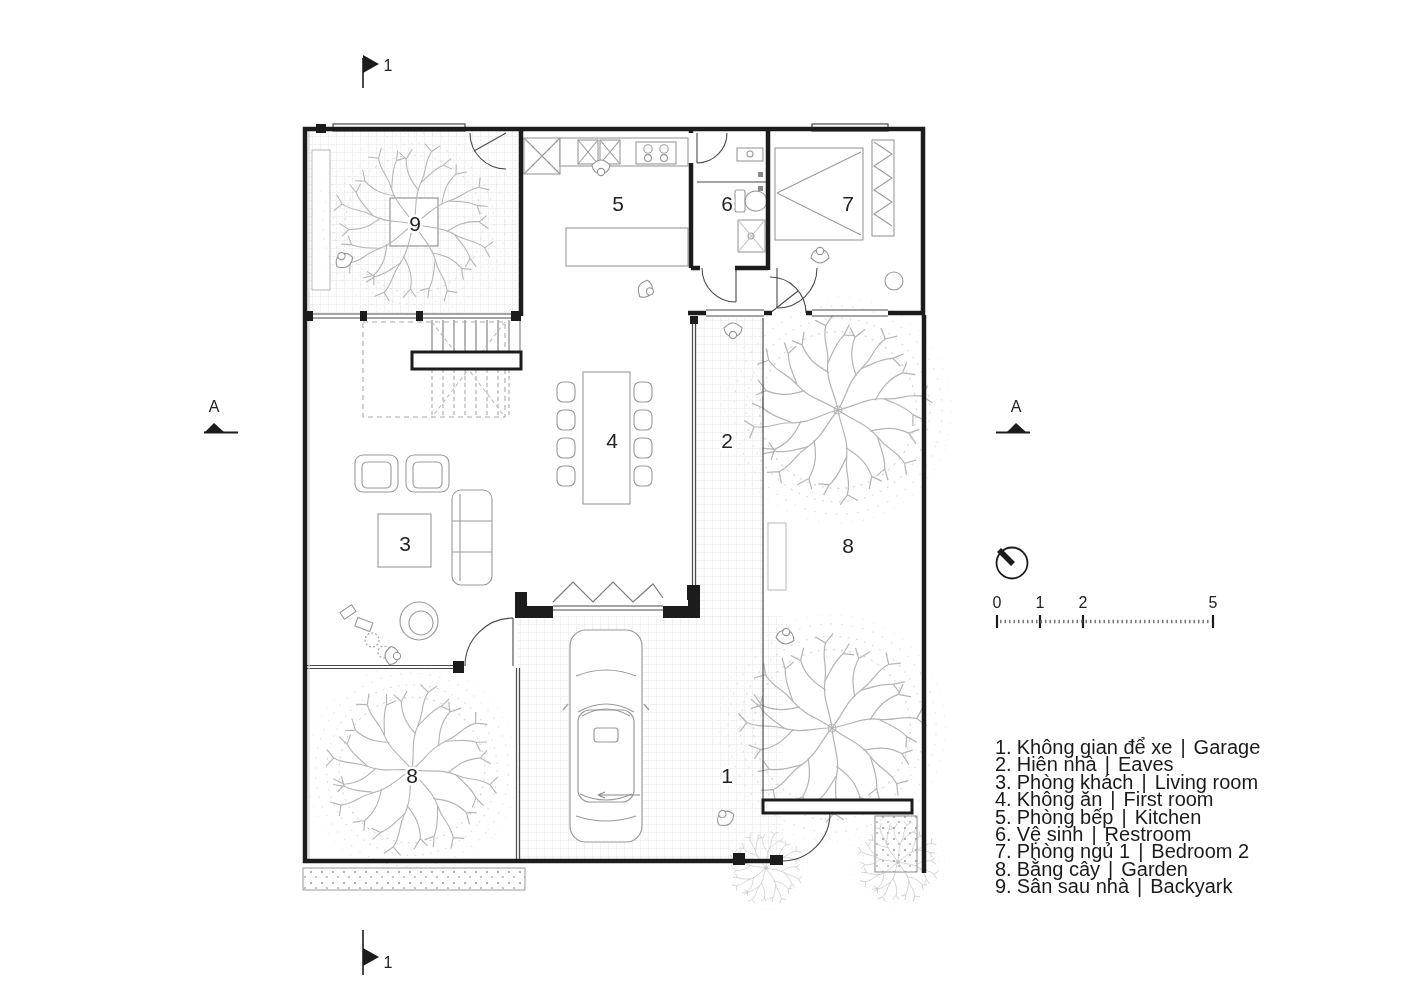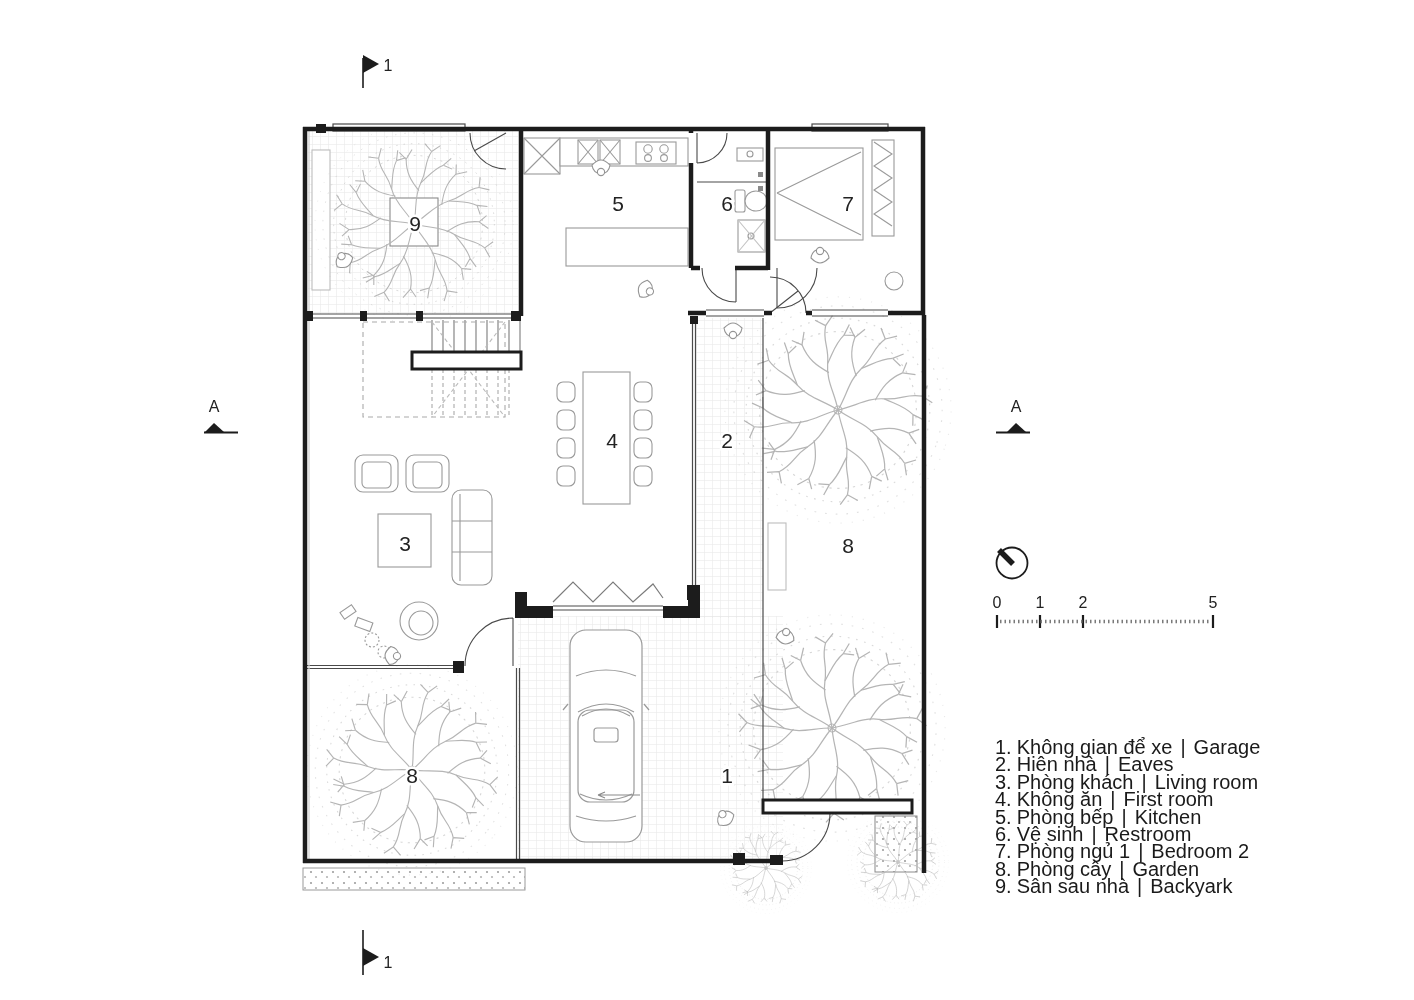--- a/index.html
+++ b/index.html
@@ -289,17 +289,17 @@
 
 
 <div id="legend">
   <div class="lg-row"><span class="lg-num">1.</span><span>Không gian để xe</span><span class="lg-sep">|</span><span>Garage</span></div>
   <div class="lg-row"><span class="lg-num">2.</span><span>Hiên nhà</span><span class="lg-sep">|</span><span>Eaves</span></div>
   <div class="lg-row"><span class="lg-num">3.</span><span>Phòng khách</span><span class="lg-sep">|</span><span>Living room</span></div>
   <div class="lg-row"><span class="lg-num">4.</span><span>Không ăn</span><span class="lg-sep">|</span><span>First room</span></div>
   <div class="lg-row"><span class="lg-num">5.</span><span>Phòng bếp</span><span class="lg-sep">|</span><span>Kitchen</span></div>
   <div class="lg-row"><span class="lg-num">6.</span><span>Vệ sinh</span><span class="lg-sep">|</span><span>Restroom</span></div>
   <div class="lg-row"><span class="lg-num">7.</span><span>Phòng ngủ 1</span><span class="lg-sep">|</span><span>Bedroom 2</span></div>
-  <div class="lg-row"><span class="lg-num">8.</span><span>Phòng cây</span><span class="lg-sep">|</span><span>Garden</span></div>
+  <div class="lg-row"><span class="lg-num">8.</span><span>Bằng cây</span><span class="lg-sep">|</span><span>Garden</span></div>
   <div class="lg-row"><span class="lg-num">9.</span><span>Sân sau nhà</span><span class="lg-sep">|</span><span>Backyark</span></div>
 </div>
 
 </div>
 
 </body></html>

